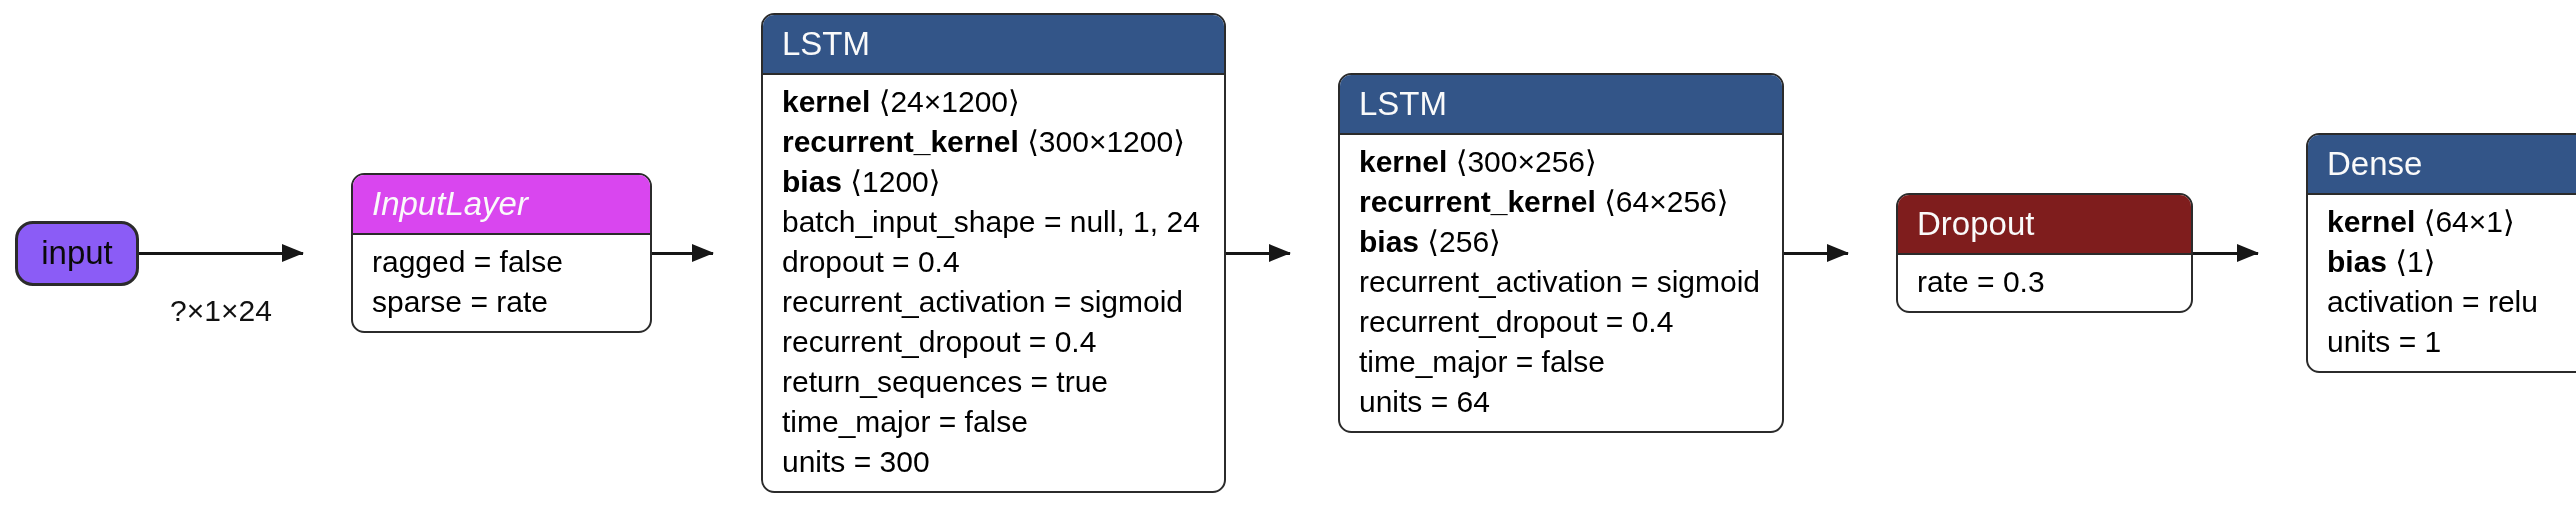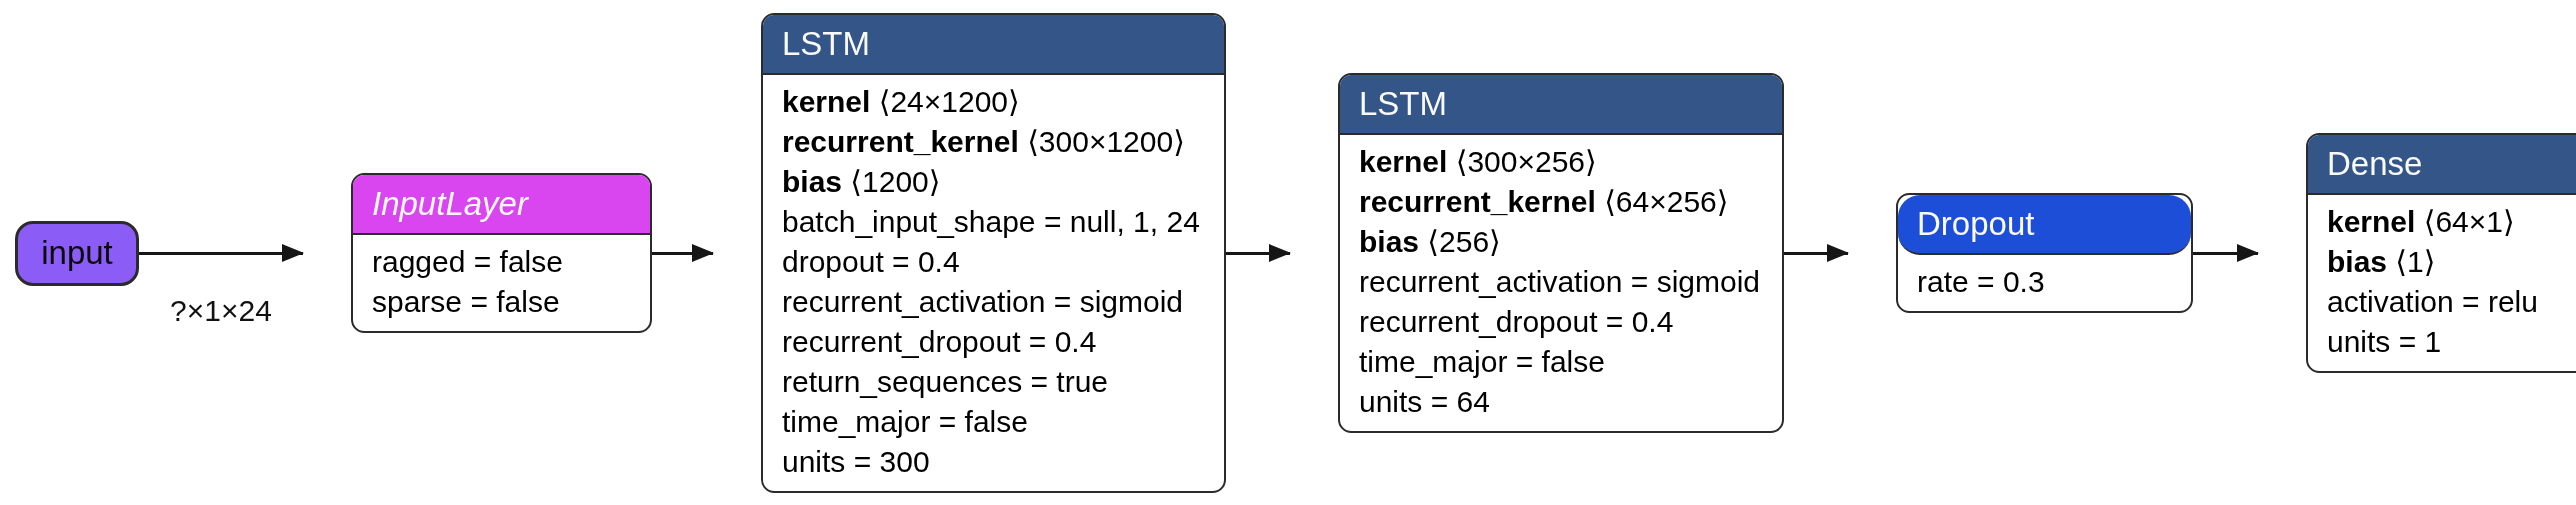--- a/index.html
+++ b/index.html
@@ -103,21 +103,21 @@
   <div class="edge" style="width:164px">
     <span class="edge-label">?×1×24</span>
   </div>
 
   <div class="node" style="width:301px">
     <div class="node-header" style="background: #d946ef; font-style: italic;">
       <span>InputLayer</span>
     </div>
     <div class="node-body">
         <div class="row">ragged = false</div>
-        <div class="row">sparse = false</div>
+        <div class="row">sparse = rate</div>
       </div>
   </div>
 
   <div class="edge" style="width:61px"></div>
 
   <div class="node" style="width:465px">
     <div class="node-header" style="background: rgb(51, 85, 136);">
       <span>LSTM</span>
     </div>
     <div class="node-body">
@@ -147,21 +147,21 @@
         <div class="row">recurrent_activation = sigmoid</div>
         <div class="row">recurrent_dropout = 0.4</div>
         <div class="row">time_major = false</div>
         <div class="row">units = 64</div>
       </div>
   </div>
 
   <div class="edge" style="width:64px"></div>
 
   <div class="node" style="width:297px">
-    <div class="node-header" style="background: #1d4ed8; border-radius: 22px;">
+    <div class="node-header" style="background: #7f1d1d;">
       <span>Dropout</span>
     </div>
     <div class="node-body">
         <div class="row">rate = 0.3</div>
       </div>
   </div>
 
   <div class="edge" style="width:65px"></div>
 
   <div class="node" style="width:297px">

